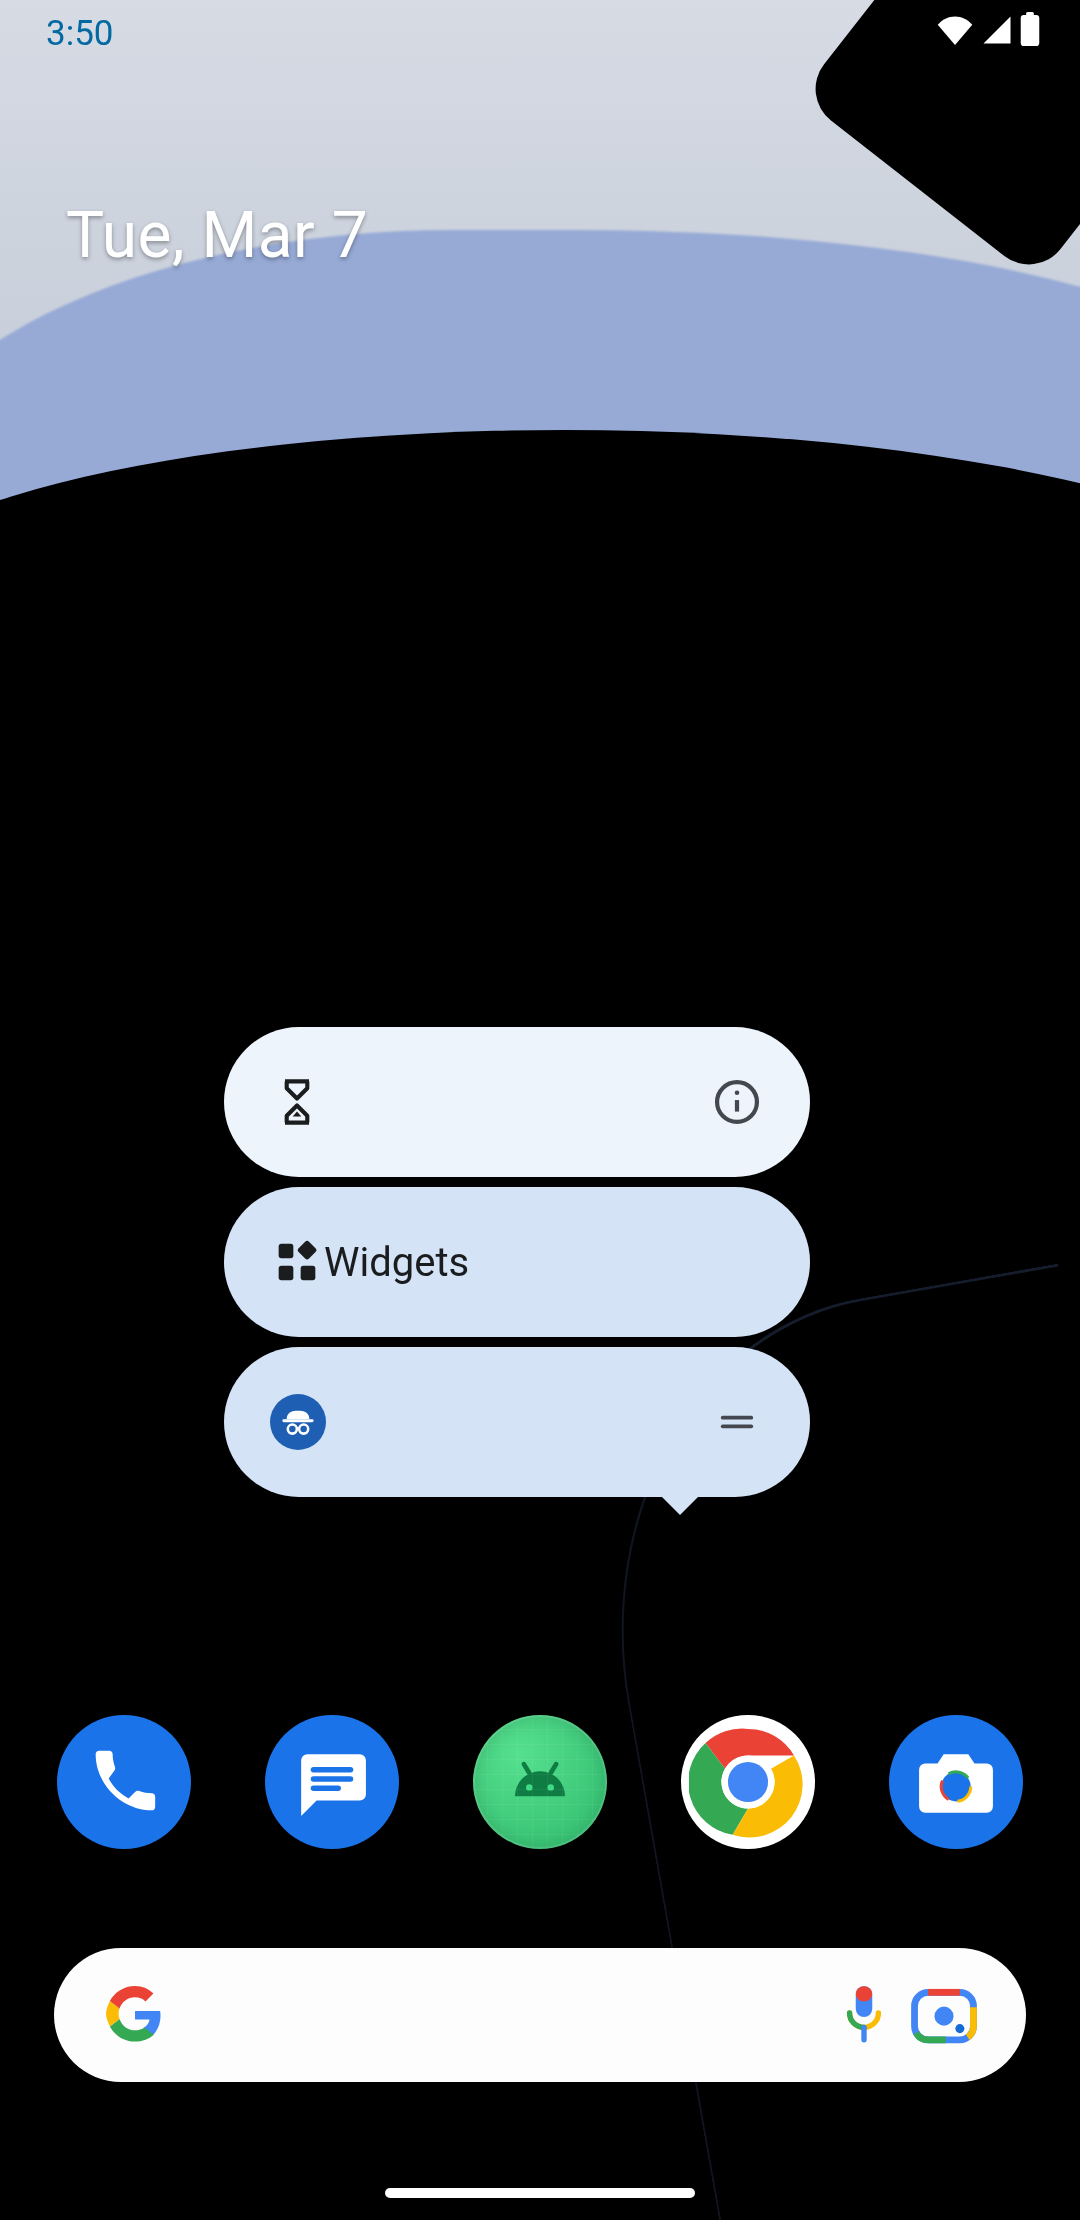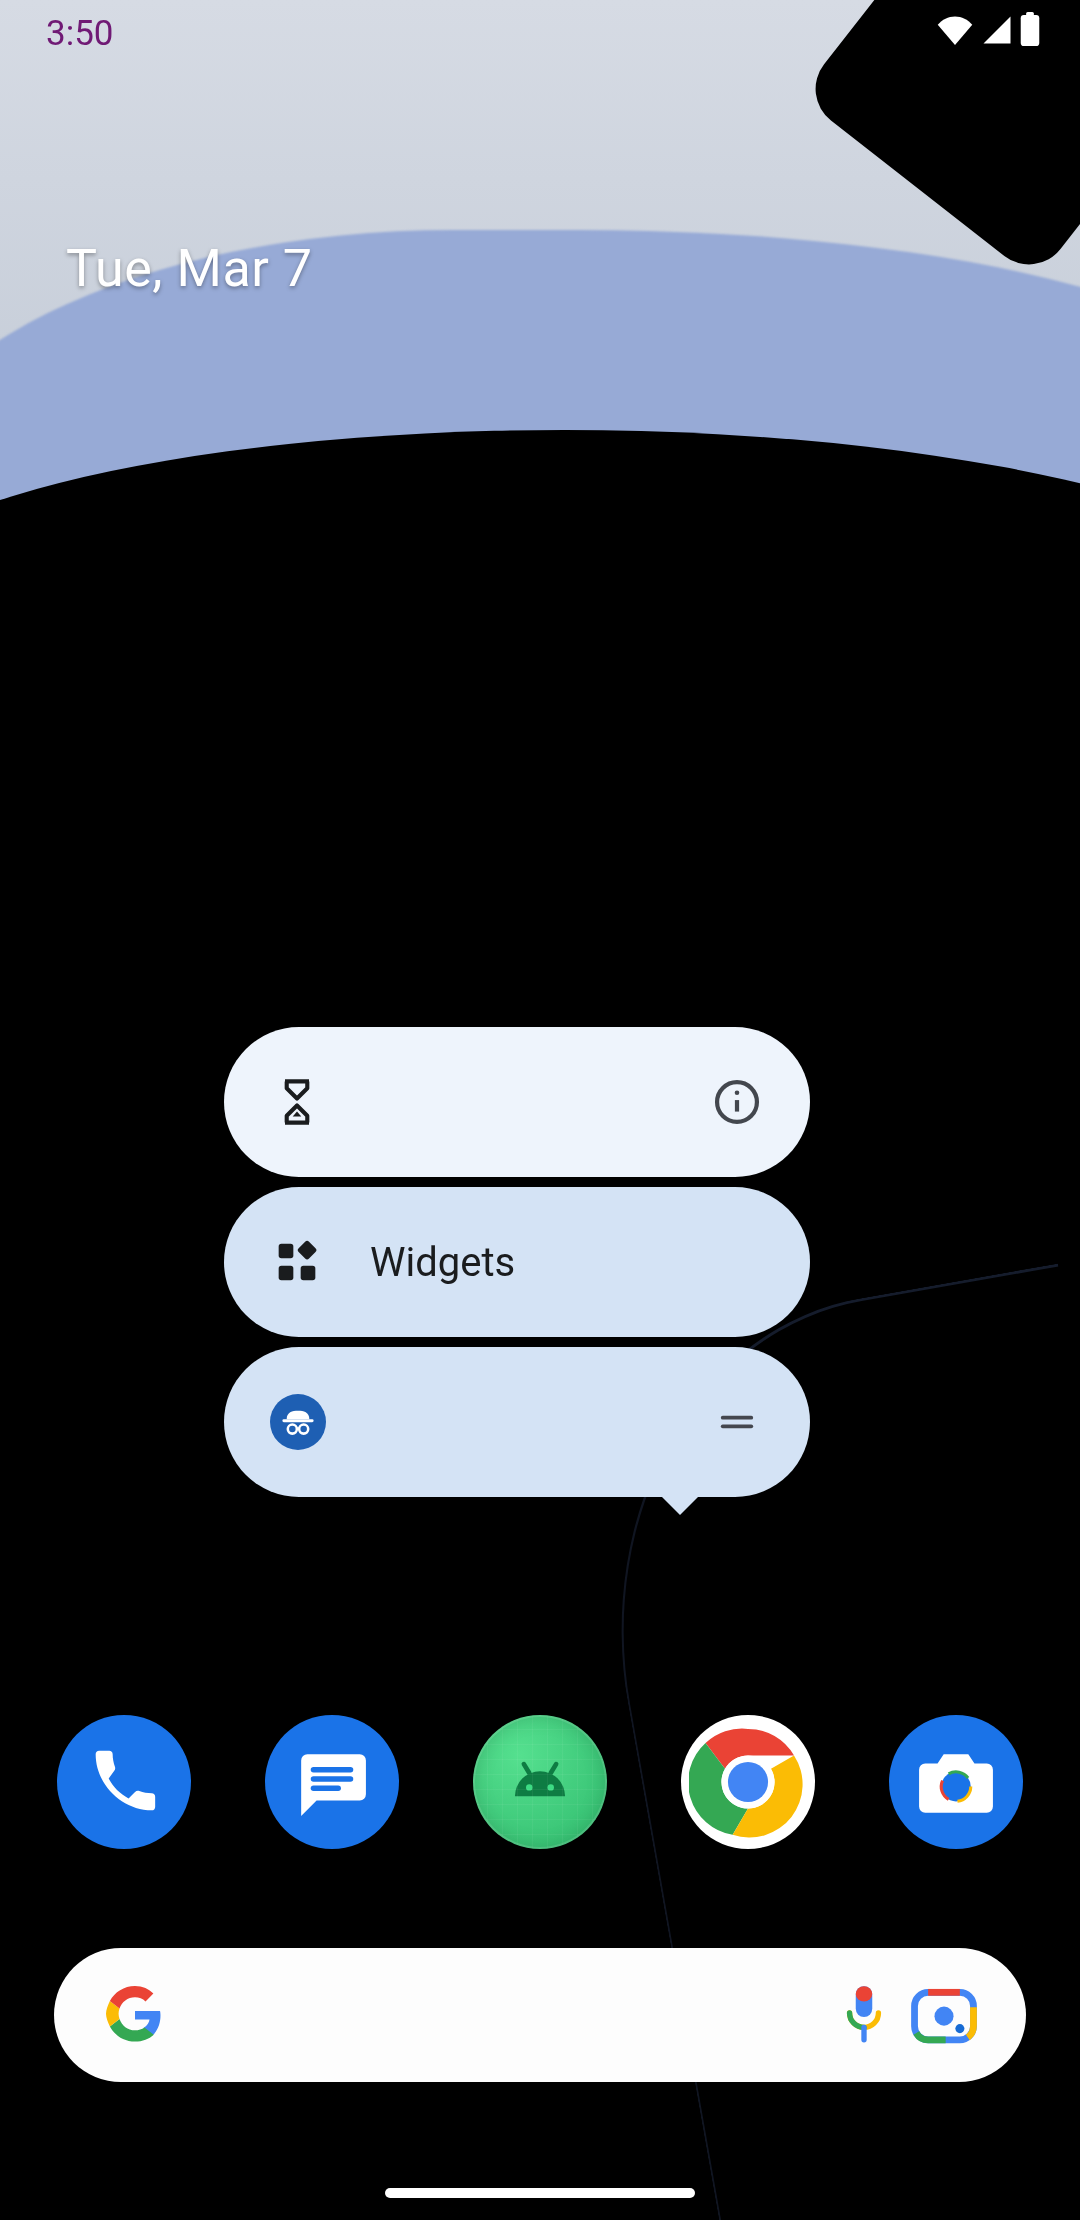--- a/index.html
+++ b/index.html
@@ -63,41 +63,40 @@
 
   
   .status-bar {
     position: absolute;
     top: 0; left: 0; right: 0;
     height: 66px;
     display: flex;
     justify-content: space-between;
     align-items: center;
     padding: 0 40px 0 46px;
-    color: #701a75;
+    color: #0369a1;
     font-size: 35px;
     font-weight: 400;
   }
   .status-right {
     display: flex;
     align-items: center;
     gap: 8px;
   }
 
   
   .date-widget {
     position: absolute;
     top: 198px;
     left: 66px;
     color: #fff;
-    font-size: 52px;
+    font-size: 64px;
     font-weight: 400;
     text-shadow: 0 2px 4px rgba(0,0,0,.35);
     letter-spacing: 0.5px;
-    margin-top: 40px;
   }
 
   
   .context-popup {
     position: absolute;
     left: 224px;
     top: 1027px;
     width: 586px;
     display: flex;
     flex-direction: column;
@@ -112,21 +111,20 @@
     font-size: 40px;
     color: #1a1c1e;
     position: relative;
   }
   .popup-row.toprow {
     background: #eef4fc;
     justify-content: space-between;
   }
   .popup-row.widgets {
     background: #d4e3f5;
-    gap: 46px;
   }
   .popup-row.shortcut {
     background: #d4e3f5;
     gap: 46px;
   }
   .popup-row .lead-ico {
     width: 54px; height: 54px;
     display: flex; align-items: center; justify-content: center;
   }
   .popup-row .lead-ico.circ {

